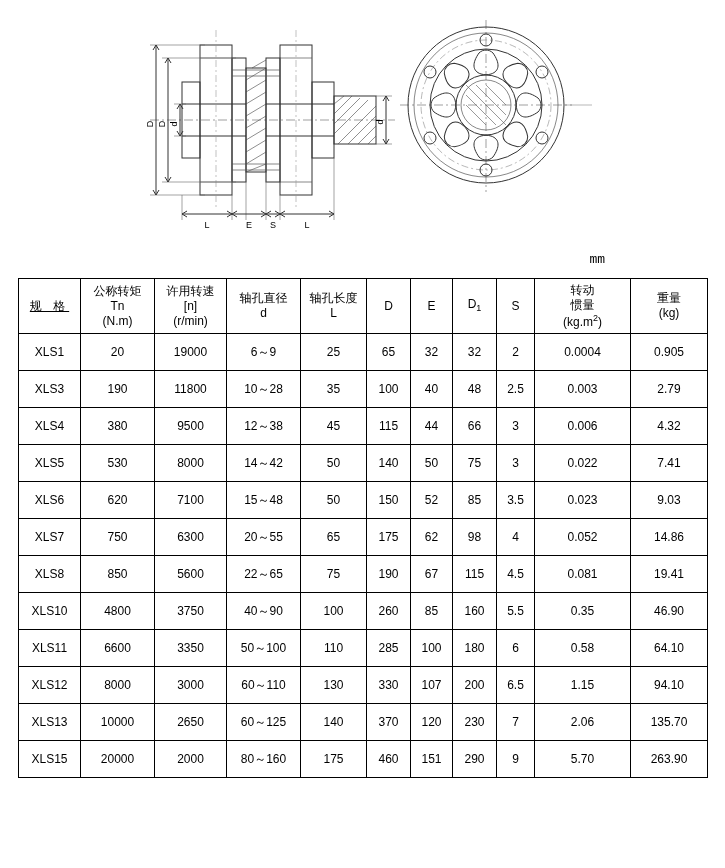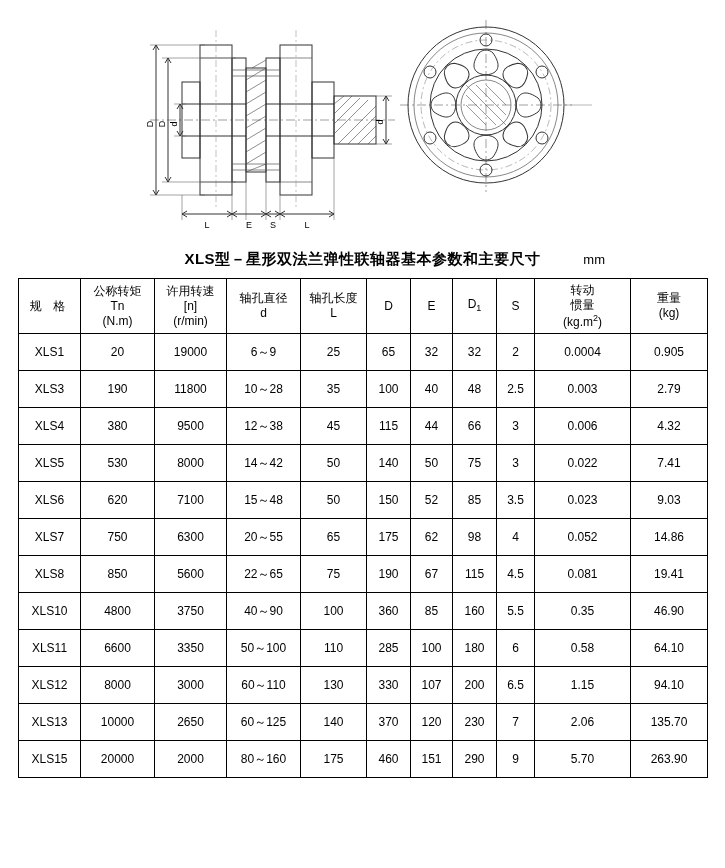--- a/index.html
+++ b/index.html
@@ -46,21 +46,21 @@
     font-size: 15px;
     font-weight: bold;
     letter-spacing: 0.5px;
     font-family: "Liberation Sans", sans-serif;
   }
   .caption-unit {
     position: absolute;
     right: 120px;
     top: 10px;
     font-size: 13px;
-    font-family: Liberation Sans, sans-serif;
+    font-family: Liberation Mono, monospace;
   }
 
   
   .table-wrap {
     padding: 0 18px;
   }
   table.spec {
     border-collapse: collapse;
     width: 689px;
     table-layout: fixed;
@@ -78,21 +78,21 @@
   table.spec thead th {
     height: 54px;
     font-weight: normal;
     font-size: 12px;
   }
   .th-l1 { display: block; }
   .th-l2 { display: block; }
   .th-l3 { display: block; }
   .sup { font-size: 9px; vertical-align: super; }
   .sub { font-size: 9px; vertical-align: sub; }
-  .spaced { letter-spacing: 4px; }
+  .spaced { letter-spacing: 4px; text-decoration: underline; }
 
   
   col.c0 { width: 62px; }
   col.c1 { width: 74px; }
   col.c2 { width: 72px; }
   col.c3 { width: 74px; }
   col.c4 { width: 66px; }
   col.c5 { width: 44px; }
   col.c6 { width: 42px; }
   col.c7 { width: 44px; }
@@ -280,21 +280,20 @@
         <text x="383" y="122" transform="rotate(-90 383,122)" text-anchor="middle">d</text>
         <text x="207" y="228" text-anchor="middle">L</text>
         <text x="249" y="228" text-anchor="middle">E</text>
         <text x="273" y="228" text-anchor="middle">S</text>
         <text x="307" y="228" text-anchor="middle">L</text>
       </g>
     </svg>
   </div>
 
   <div class="caption-row">
-    <div class="caption-title">XLS型－星形双法兰弹性联轴器基本参数和主要尺寸</div>
     <div class="caption-unit">mm</div>
   </div>
 
   <div class="table-wrap">
     <table class="spec">
       <colgroup>
         <col class="c0">
           <col class="c1">
           <col class="c2">
           <col class="c3">
@@ -443,21 +442,21 @@
           <td>4.5</td>
           <td>0.081</td>
           <td>19.41</td>
         </tr>
         <tr>
           <td>XLS10</td>
           <td>4800</td>
           <td>3750</td>
           <td>40～90</td>
           <td>100</td>
-          <td>360</td>
+          <td>260</td>
           <td>85</td>
           <td>160</td>
           <td>5.5</td>
           <td>0.35</td>
           <td>46.90</td>
         </tr>
         <tr>
           <td>XLS11</td>
           <td>6600</td>
           <td>3350</td>

